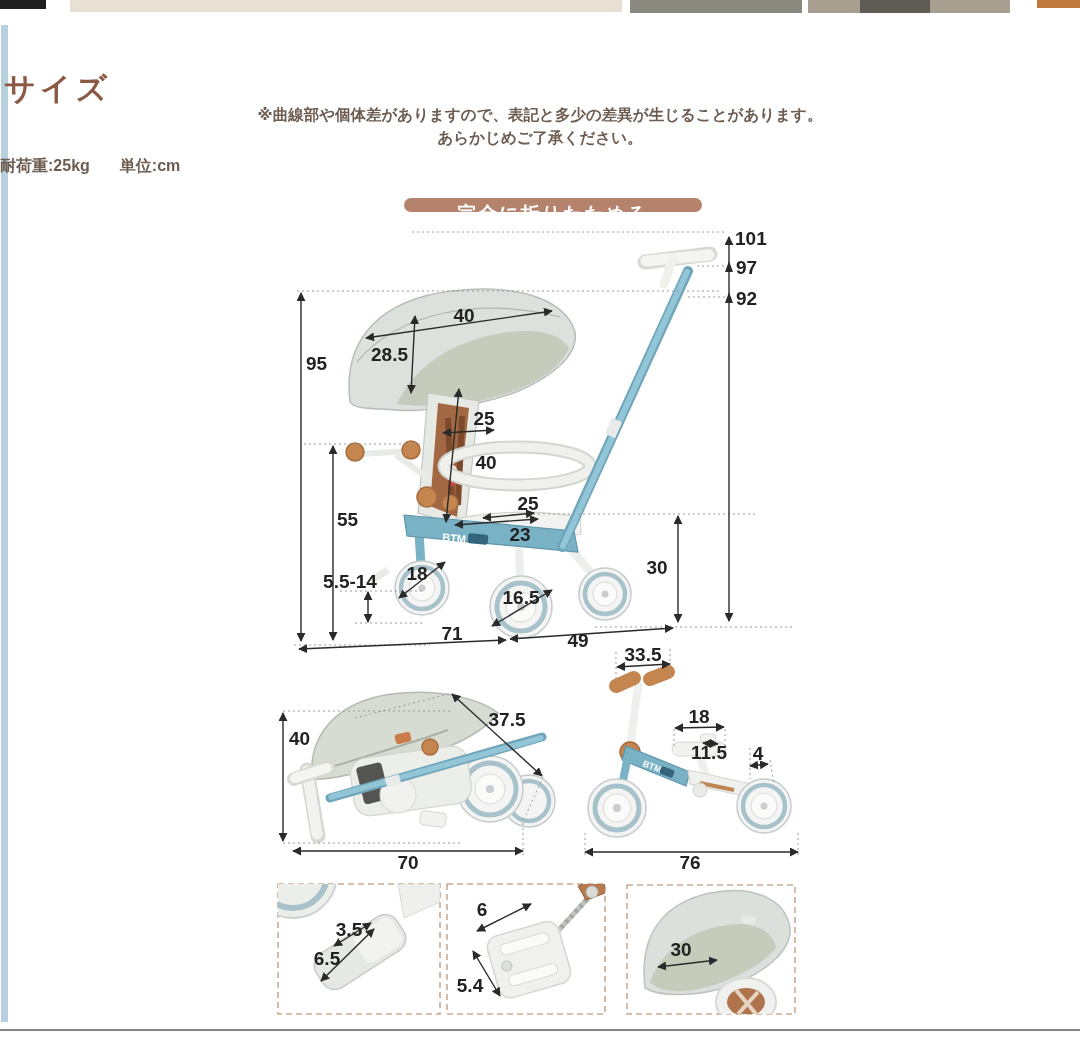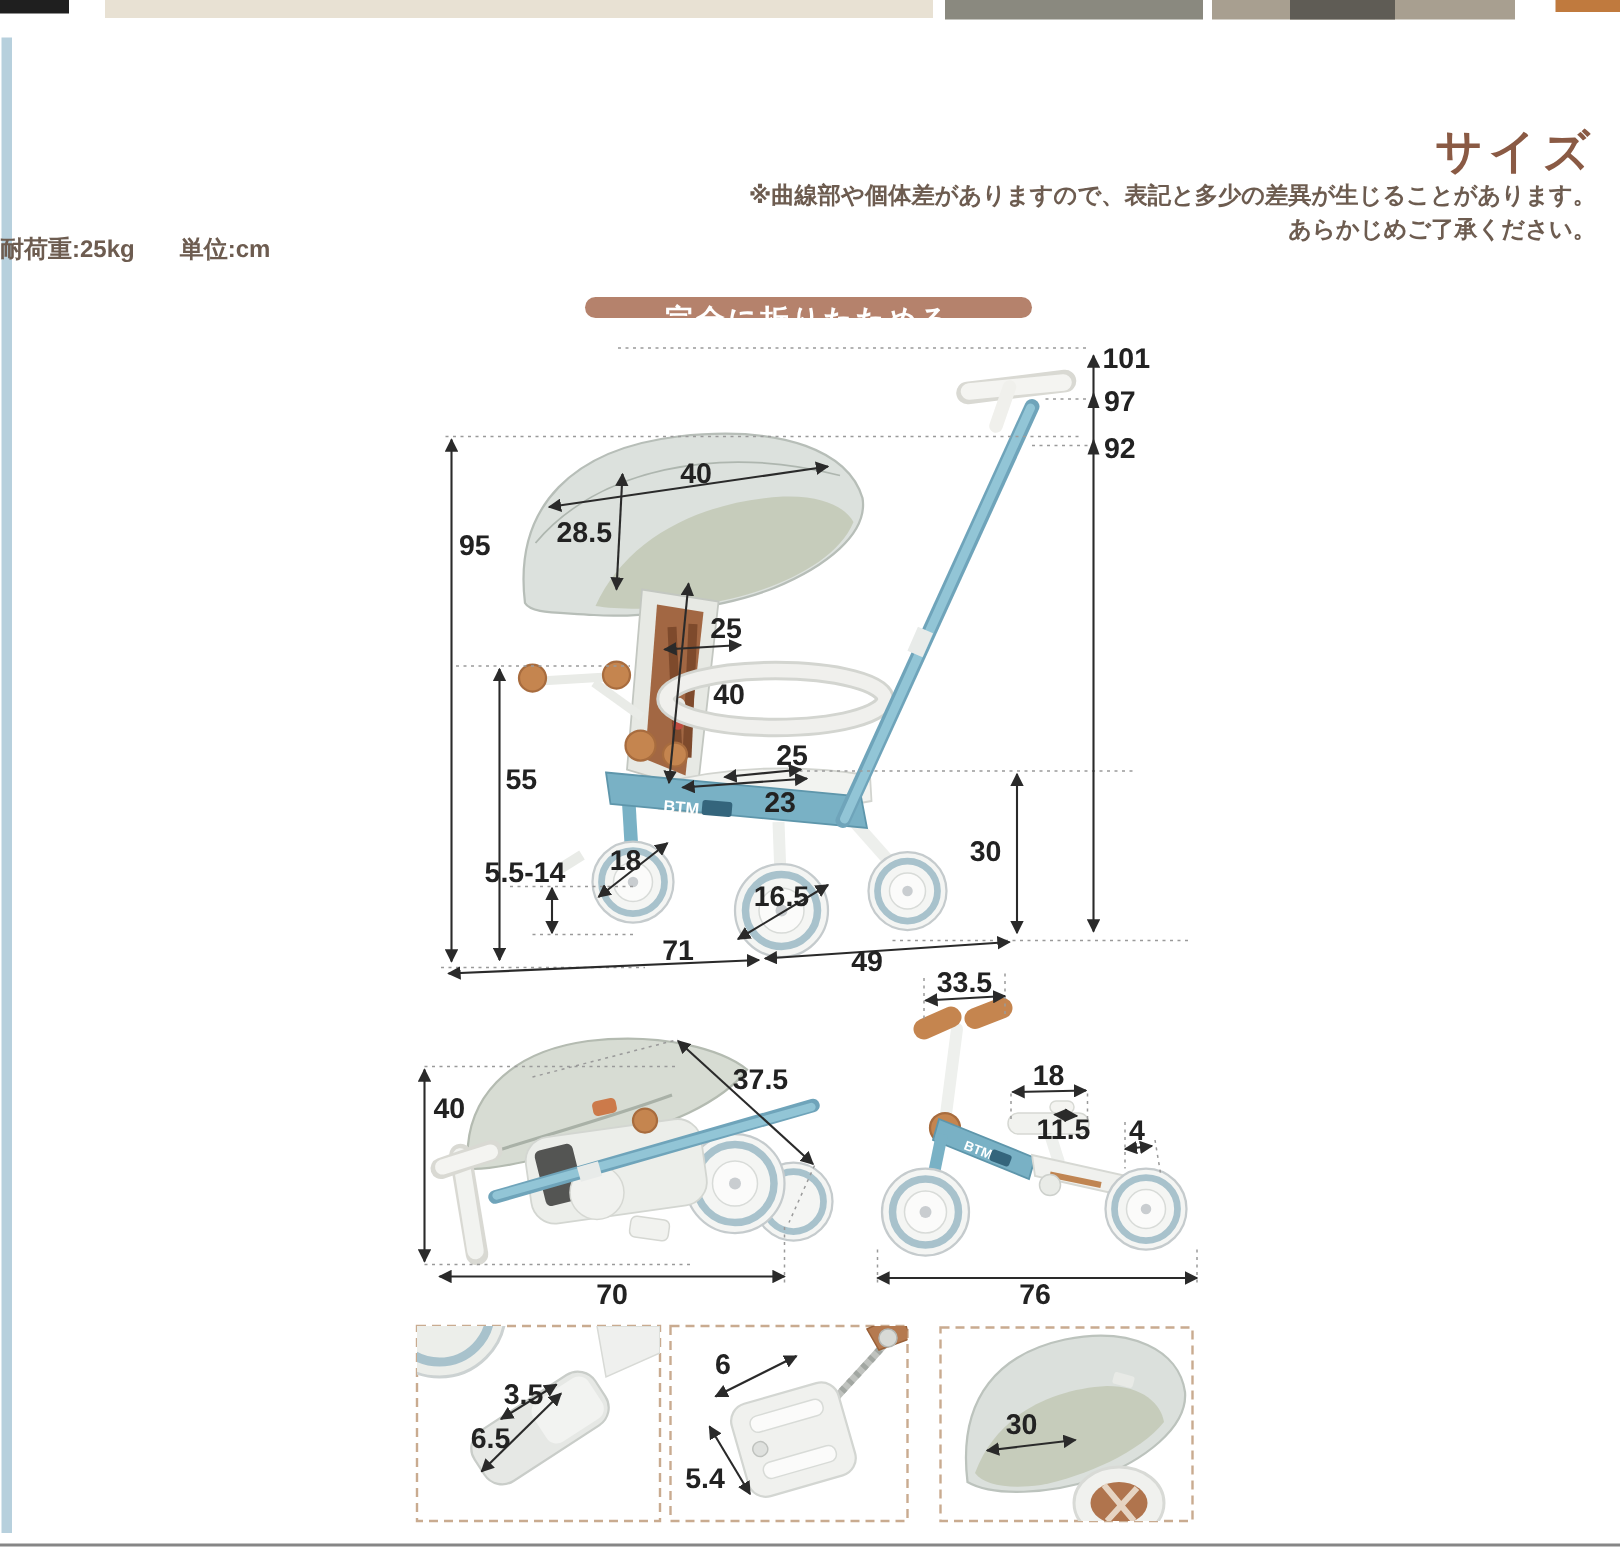--- a/index.html
+++ b/index.html
@@ -4,28 +4,28 @@
 <style>
   html,body{margin:0;padding:0;}
   body{width:1080px;height:1041px;position:relative;background:#ffffff;
        font-family:"Liberation Sans","DejaVu Sans",sans-serif;overflow:hidden;}
   
   .thumb{position:absolute;top:0;}
   
   .leftstrip{position:absolute;left:1px;top:25px;width:7px;height:997px;background:#b7d0dd;}
   .bottomline{position:absolute;left:0;top:1029px;width:1080px;height:2px;background:#868686;}
   
-  .title{position:absolute;left:0;right:0;top:64px;text-align:right;color:#8a5a44;
-         font-size:31px;font-weight:bold;letter-spacing:4px;margin:16px;}
-  .note{position:absolute;left:0;right:0;top:103px;text-align:right;color:#6d5c50;
-        font-size:15.5px;font-weight:600;line-height:23px;margin:16px;}
+  .title{position:absolute;left:0;right:0;top:64px;text-align:left;color:#8a5a44;
+         font-size:31px;font-weight:bold;letter-spacing:4px;margin:4px;}
+  .note{position:absolute;left:0;right:0;top:103px;text-align:center;color:#6d5c50;
+        font-size:15.5px;font-weight:600;line-height:23px;margin:0;}
   .specs{position:absolute;left:0;right:0;top:156px;text-align:left;color:#6d5c50;
          font-size:16px;font-weight:600;margin:0;}
   .specs .sep{display:inline-block;width:30px;}
-  .badge{position:absolute;left:390px;top:198px;width:298px;height:14px;background:#b5826c;
+  .badge{position:absolute;left:404px;top:198px;width:298px;height:14px;background:#b5826c;
          border-radius:16px;color:#ffffff;font-size:19px;font-weight:bold;letter-spacing:2px;
          text-align:center;line-height:31px;}
   svg{position:absolute;left:0;top:0;}
   .dim-label{font-family:"Liberation Sans","DejaVu Sans",sans-serif;font-size:19px;
              font-weight:600;fill:#222222;}
   .dim{stroke:#2a2a2a;stroke-width:1.4;fill:none;}
   .dot{stroke:#9a9a9a;stroke-width:1;fill:none;stroke-dasharray:2 3;}
   .box{fill:none;stroke:#c9ab90;stroke-width:1.6;stroke-dasharray:6 4;}
 </style>
 </head>

